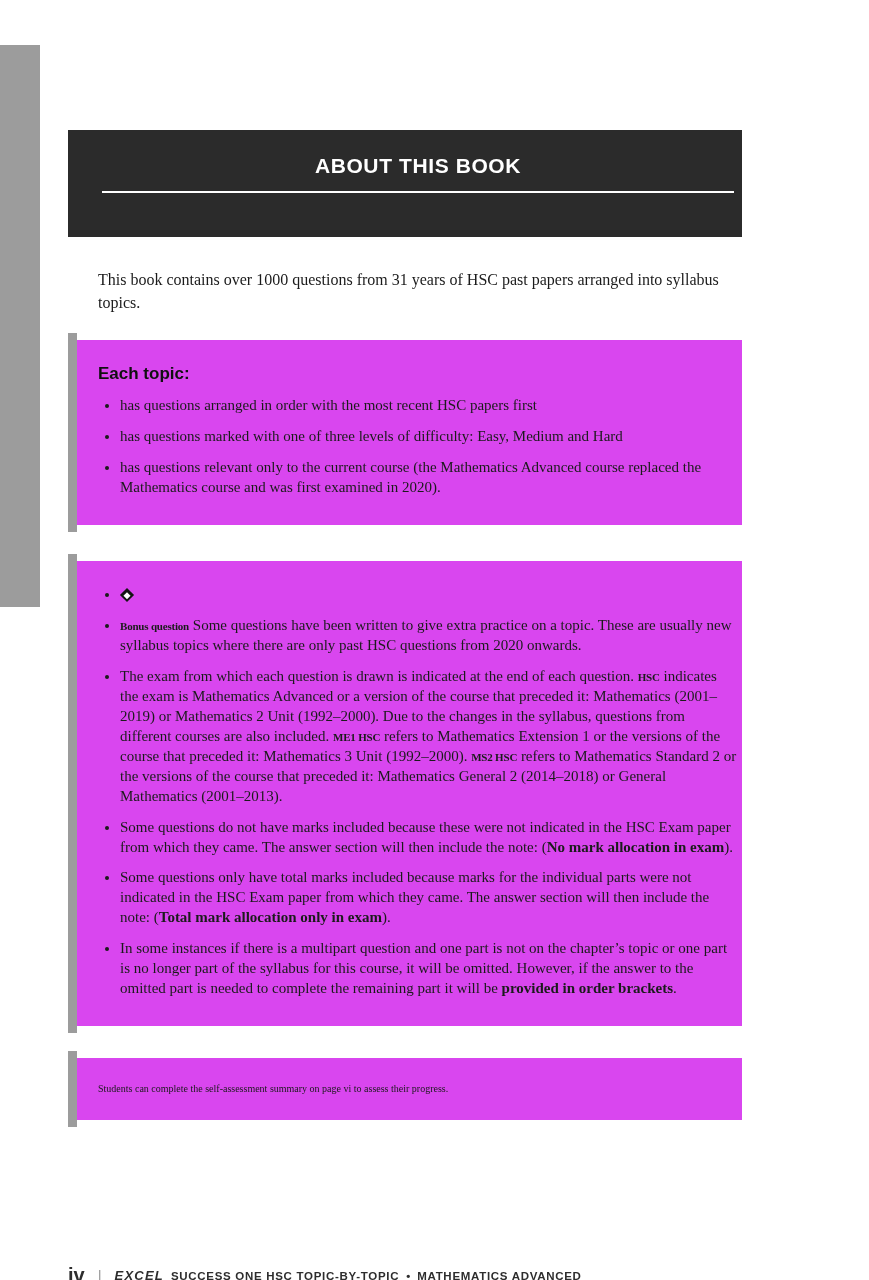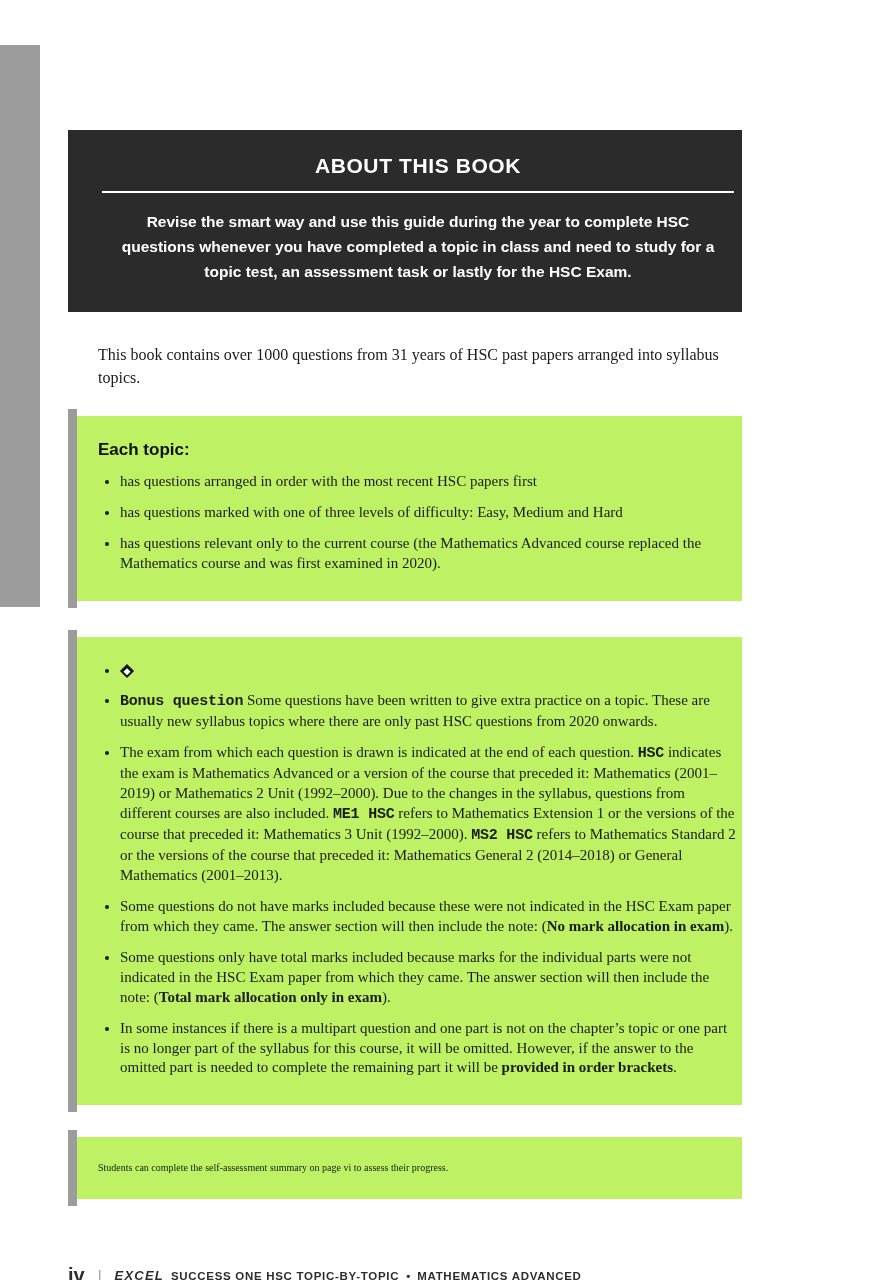--- a/index.html
+++ b/index.html
@@ -51,21 +51,21 @@
     padding: 0 16px;
     margin: 0;
   }
   .lead {
     margin: 32px 18px 0 30px;
     font-size: 16px;
     line-height: 1.42;
   }
   .gray-box {
     position: relative;
-    background: #bef264;
+    background: #d946ef;
     padding: 24px 30px 16px 30px;
   }
   .box-1 { margin-top: 26px; }
   .box-2 { margin-top: 36px; }
   .box-3 { margin-top: 32px; padding-bottom: 24px; }
   .accent-bar {
     position: absolute;
     left: 0; top: -7px;
     width: 9px;
     height: calc(100% + 14px);
@@ -83,23 +83,23 @@
     padding: 0 0 0 22px;
     list-style: disc;
   }
   ul.bullets li {
     font-size: 15px;
     line-height: 1.33;
     margin-bottom: 11px;
     color: #1b1b1b;
   }
   .b-sans {
-    font-family: Liberation Mono, monospace;
-    font-weight: bold;
-    font-size: 15px;
+    font-family: Liberation Serif, serif;
+    font-weight: bold;
+    font-size: 11px;
     letter-spacing: -0.2px;
   }
   .b-serif { font-weight: bold; }
   .box-body {
     font-size: 10px;
     margin: 0;
     line-height: 1.4;
   }
   .diamond-icon {
     display: inline-block;
@@ -147,21 +147,20 @@
 
 <div class="page">
 
   <div class="left-strip"></div>
 
   <div class="content">
 
     <div class="header-box">
       <div class="header-title">ABOUT THIS BOOK</div>
       <div class="header-rule"></div>
-      <p class="header-intro">Revise the smart way and use this guide during the year to complete HSC questions whenever you have completed a topic in class and need to study for a topic test, an assessment task or lastly for the HSC Exam.</p>
     </div>
 
     <p class="lead">This book contains over 1000 questions from 31 years of HSC past papers arranged into syllabus topics.</p>
 
     <div class="gray-box box-1">
       <div class="accent-bar"></div>
       <h2 class="box-heading">Each topic:</h2>
       <ul class="bullets">
           <li><span>has questions arranged in order with the most recent HSC papers first</span></li>
           <li><span>has questions marked with one of three levels of difficulty: Easy, Medium and Hard</span></li>

